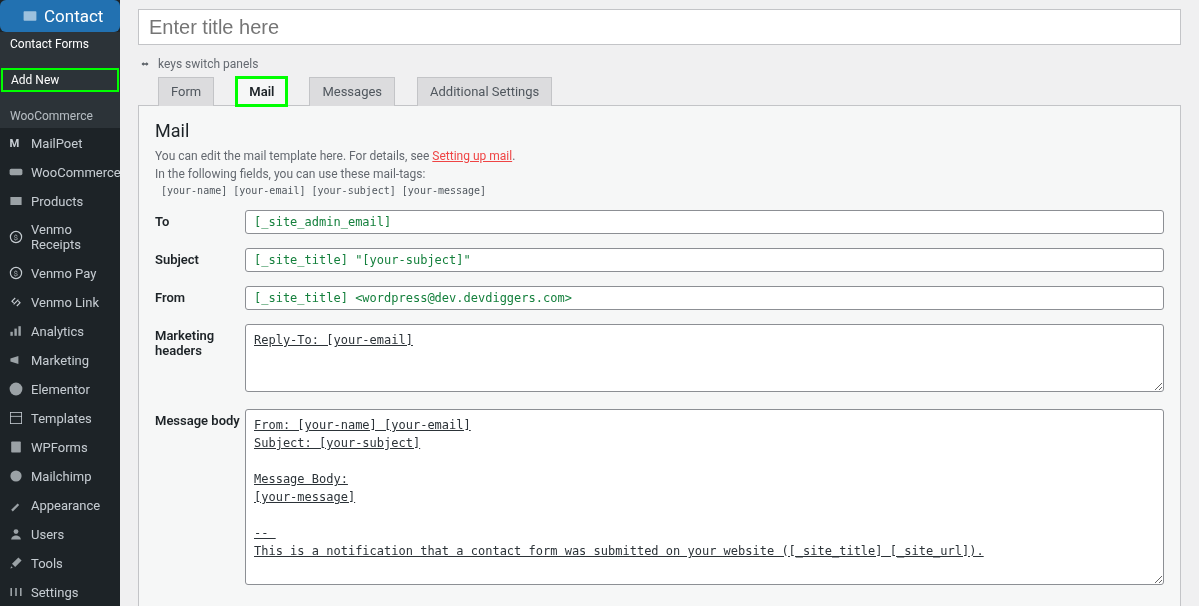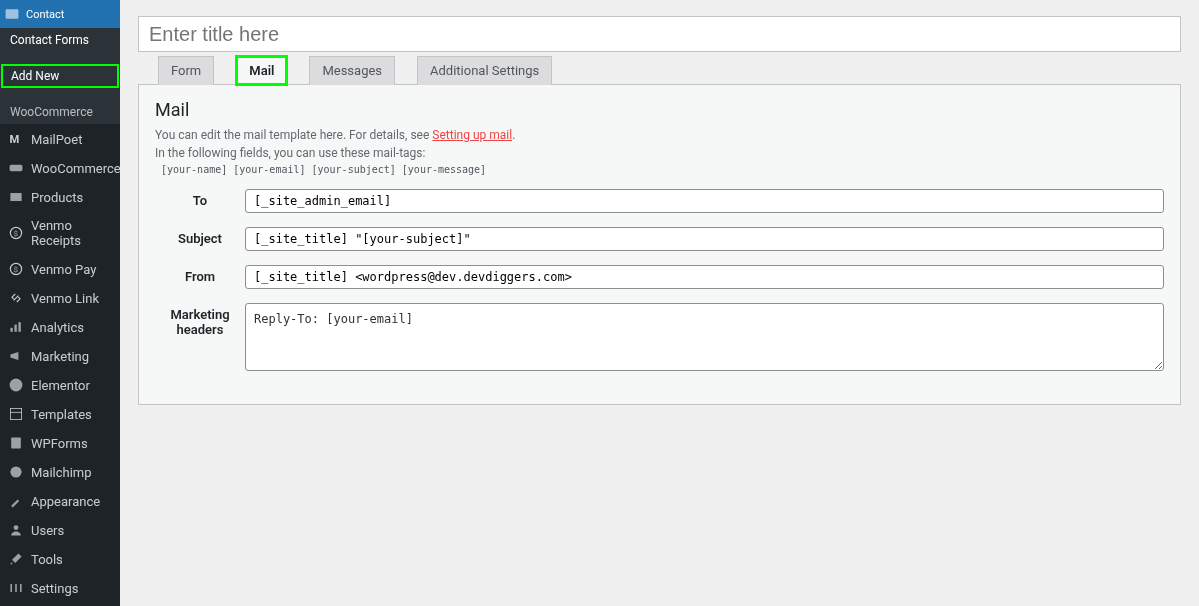--- a/index.html
+++ b/index.html
@@ -1,51 +1,51 @@
 <!DOCTYPE html>
 <html><head>
 <meta charset="utf-8">
 <style>
 * { box-sizing: border-box; margin: 0; padding: 0; }
 body { font-family: -apple-system, BlinkMacSystemFont, "Segoe UI", Roboto, sans-serif; font-size: 13px; background: #f1f1f1; color: #3c434a; }
 .layout { display: flex; width: 1199px; height: 606px; overflow: hidden; }
 
 
 .sidebar { width: 120px; background: #1d2327; color: #f0f0f1; flex-shrink: 0; overflow-y: auto; }
-.side-current { background: #2271b1; color: #fff; padding: 6px 4px; font-size: 11px; display: flex; align-items: center; gap: 6px; font-weight: 400; }
+.side-current { background: #2271b1; color: #fff; padding: 6px 22px; font-size: 17px; display: flex; align-items: center; gap: 6px; font-weight: 400; border-radius: 6px; }
 .side-sub { background: #2c3338; font-size: 12px; }
 .side-sub-item { padding: 5px 10px; color: rgba(240,246,252,0.7); cursor: pointer; }
 .side-sub-item.hi { color: #fff; }
 .side-sub-item.boxed { border: 2px solid #0f0; color:#fff; margin: 12px 1px; padding: 3px 8px; }
 .side-item { padding: 6px 8px; display: flex; align-items: center; gap: 7px; color: rgba(240,246,252,0.8); cursor: pointer; font-size: 13px; border-top: 1px solid transparent; }
 .side-icon { width: 16px; height: 16px; display: inline-flex; align-items: center; justify-content: center; flex-shrink: 0; }
 .side-icon svg { width: 16px; height: 16px; fill: rgba(240,246,252,0.6); }
 .side-badge { background: #d63638; color: #fff; border-radius: 9px; font-size: 10px; padding: 1px 6px; margin-left: 2px; }
 
 
-.main { flex: 1; padding: 16px 18px 0 18px; background: #f0f0f1; overflow-y: auto; }
+.main { flex: 1; padding: 9px 18px 0 18px; background: #f0f0f1; overflow-y: auto; }
 .title-input { width: 100%; font-size: 20px; padding: 6px 10px; border: 1px solid #c3c4c7; background: #fff; color: #50575e; margin-top: 0; height: 36px; }
 .title-input::placeholder { color: #757575; }
 .hint-row { display: flex; align-items: center; gap: 6px; margin: 12px 0 6px 0; color: #646970; font-size: 12px; }
 .hint-row svg { width: 14px; height: 14px; fill: #50575e; }
 
 .tabs { display: flex; gap: 2px; margin-top: 4px; }
 .tab { background: #dcdcde; border: 1px solid #c3c4c7; border-bottom: none; padding: 6px 12px; font-size: 13px; cursor: pointer; color: #50575e; margin-left: 20px; }
 .tab.active { background: #f6f7f7; border: 1px solid #c3c4c7; border-bottom: 1px solid #f6f7f7; outline: 3px solid #0f0; outline-offset: -2px; font-weight: 600; color:#1d2327; position: relative; z-index: 2;}
 .panel { background: #f6f7f7; border: 1px solid #c3c4c7; padding: 14px 16px 30px 16px; margin-top: -1px; }
 .panel h2 { font-size: 18px; font-weight: 400; color: #1d2327; margin-bottom: 6px; }
 .panel p { font-size: 12px; color: #646970; line-height: 1.5; }
 .panel a { color: #ef4444; text-decoration: underline; cursor: pointer; }
 .tags-line { font-family: Consolas, Monaco, monospace; font-size: 10px; color: #50575e; padding: 2px 0 0 6px; }
 
 .field-row { display: flex; margin-top: 14px; align-items: flex-start; }
-.field-label { width: 90px; flex-shrink: 0; font-size: 13px; font-weight: 600; color: #1d2327; padding-top: 4px; text-align: center; }
+.field-label { width: 90px; flex-shrink: 0; font-size: 13px; font-weight: 600; color: #1d2327; padding-top: 4px; }
 .field-input { flex: 1; }
-.txt { width: 100%; padding: 4px 8px; border: 1px solid #8c8f94; background: #fff; font-family: Consolas, Monaco, monospace; font-size: 12px; color: #000000; border-radius: 3px; }
-.ta { width: 100%; padding: 6px 8px; border: 1px solid #8c8f94; background: #fff; font-family: Consolas, Monaco, monospace; font-size: 12px; color: #2c3338; border-radius: 3px; resize: vertical; line-height: 1.5; }
+.txt { width: 100%; padding: 4px 8px; border: 1px solid #8c8f94; background: #fff; font-family: Consolas, Monaco, monospace; font-size: 12px; color: #15803d; border-radius: 3px; }
+.ta { width: 100%; padding: 6px 8px; border: 1px solid #8c8f94; background: #fff; font-family: Consolas, Monaco, monospace; font-size: 12px; color: #2c3338; border-radius: 3px; resize: vertical; line-height: 1.5; text-decoration: underline; }
 </style>
 </head>
 <body>
 
 <div class="layout">
 
   <div class="sidebar">
     <div class="side-current">
       <span class="side-icon">
           <svg viewBox="0 0 20 20">
@@ -194,20 +194,26 @@
               <rect x="15" y="5" width="2" height="10"></rect>
             </svg>
           </span>
           <span>Settings</span>
         </div>
       </div>
   </div>
 
   <div class="main">
     <input class="title-input" placeholder="Enter title here" style="">
+    <div class="hint-row">
+      <svg viewBox="0 0 20 20">
+          <path d="M5 10l3-3v2h4V7l3 3-3 3v-2H8v2z"></path>
+        </svg>
+      <span>keys switch panels</span>
+    </div>
     <div class="tabs" id="tabs">
         <div class="tab">Form</div>
         <div class="tab active">Mail</div>
         <div class="tab">Messages</div>
         <div class="tab">Additional Settings</div>
       </div>
     <div class="panel">
       <h2>Mail</h2>
       <p>
         <span>You can edit the mail template here. For details, see </span><a>Setting up mail</a>.<br>
@@ -224,15 +230,26 @@
         <div class="field-input"><input class="txt" value="[_site_title] &quot;[your-subject]&quot;" style=""></div>
       </div>
       <div class="field-row">
         <div class="field-label">From</div>
         <div class="field-input"><input class="txt" value="[_site_title] &lt;wordpress@dev.devdiggers.com&gt;" style=""></div>
       </div>
       <div class="field-row">
         <div class="field-label">Marketing headers</div>
         <div class="field-input"><textarea class="ta" rows="3" id="ta-headers" style="">Reply-To: [your-email]</textarea></div>
       </div>
+      <div class="field-row">
+        <div class="field-label">Message body</div>
+        <div class="field-input"><textarea class="ta" rows="9" id="ta-body" style="">From: [your-name] [your-email]
+Subject: [your-subject]
+
+Message Body:
+[your-message]
+
+-- 
+This is a notification that a contact form was submitted on your website ([_site_title] [_site_url]).</textarea></div>
+      </div>
     </div>
   </div>
 </div>
 
 </body></html>

